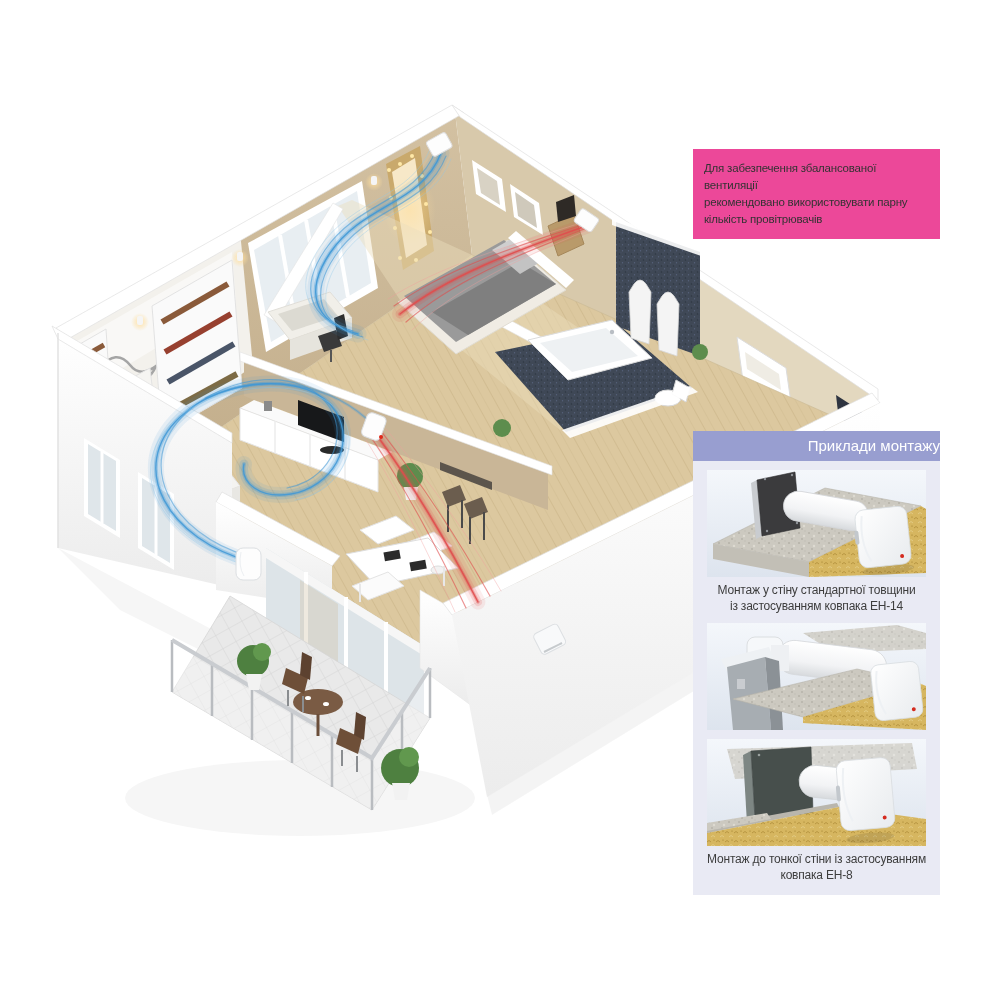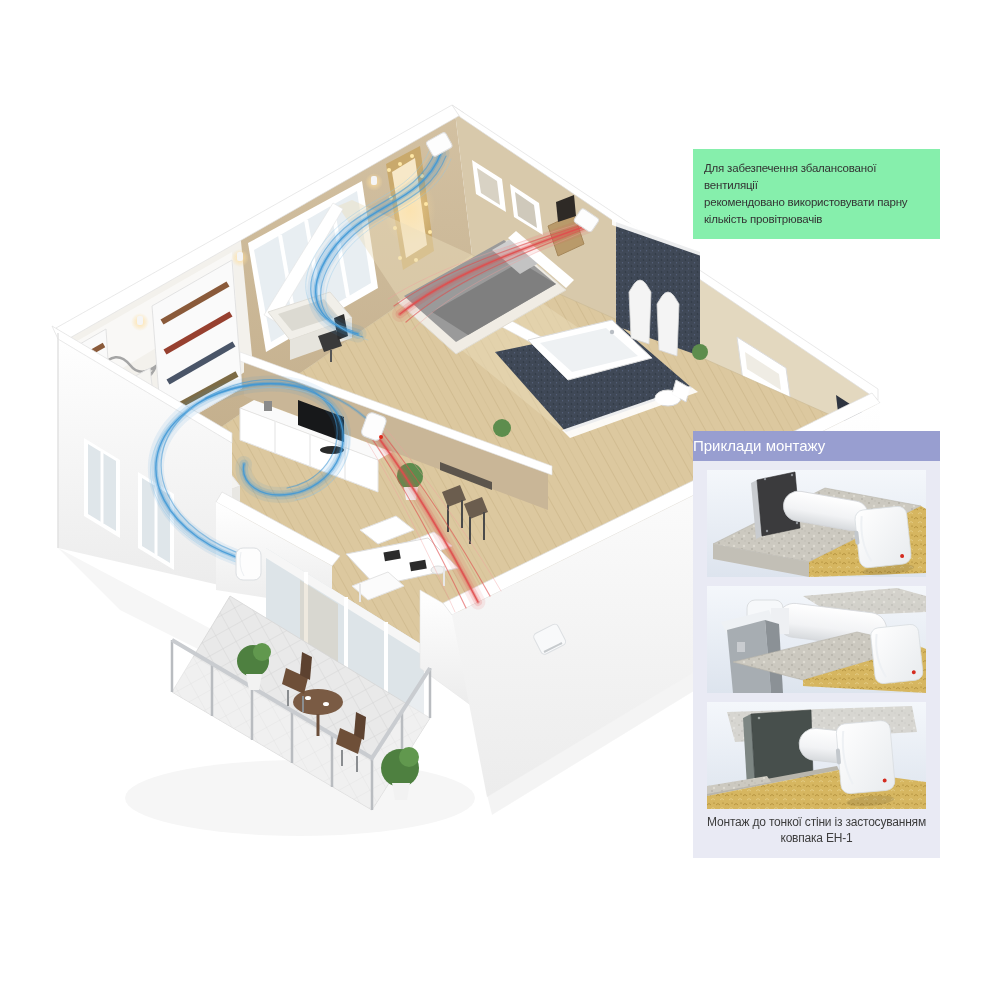--- a/index.html
+++ b/index.html
@@ -1,23 +1,23 @@
 <!DOCTYPE html>
 <html><head>
 <meta charset="utf-8">
 <style>
   html,body{margin:0;padding:0;background:#fff;}
   .stage{position:relative;width:1000px;height:1000px;background:#ffffff;overflow:hidden;
          font-family:"Liberation Sans", sans-serif;}
   .apt-svg{position:absolute;left:0;top:0;}
   .info-box{position:absolute;left:693px;top:149px;width:247px;min-height:76px;box-sizing:border-box;
-            background:#86efac;padding:11px 11px;font-size:11.5px;line-height:17px;color:#333;
+            background:#ec4899;padding:11px 11px;font-size:11.5px;line-height:17px;color:#333;
             letter-spacing:-0.2px;white-space:pre-line;}
   .panel{position:absolute;left:693px;top:431px;width:247px;background:#e9eaf4;padding-bottom:8px;}
-  .panel-header{height:30px;background:#989ed0;color:#ffffff;text-align:left;line-height:30px;
+  .panel-header{height:30px;background:#989ed0;color:#ffffff;text-align:right;line-height:30px;
                 font-size:15px;}
   .photo{width:219px;height:107px;margin:9px auto 5px;overflow:hidden;}
   .caption{font-size:12px;line-height:16px;color:#3d3d3d;text-align:center;white-space:pre-line;
            margin:0 4px 4px;letter-spacing:-0.2px;}
 </style>
 </head>
 <body>
 
 <div class="stage">
 
@@ -477,20 +477,22 @@
       <rect x="76" y="26" width="86" height="30" rx="15" transform="rotate(10 119 41)" fill="url(#tube1)" stroke="#d2d5d8" stroke-width="0.8"></rect>
       <g transform="rotate(-6 176 67)">
         <ellipse cx="178" cy="100" rx="26" ry="5" fill="#000" opacity="0.1"></ellipse>
         <rect x="150" y="38" width="52" height="58" rx="9" fill="url(#unit1)" stroke="#d9dde1" stroke-width="0.8"></rect>
         <path d="M157,44 q-5,26 5,46" stroke="#eef1f4" stroke-width="2" fill="none"></path>
         <rect x="148" y="58" width="4" height="14" rx="2" fill="#c3c8cd"></rect>
         <circle cx="193" cy="88" r="2" fill="#d42b1f"></circle>
       </g>
     </svg>
   </div>
+  <p class="caption">Монтаж у стіну стандартної товщини
+із застосуванням ковпака ЕН-14</p>
 
   <div class="photo">
     <svg width="219" height="107" viewBox="0 0 219 107">
       <defs>
         <linearGradient id="bg2" x1="0" y1="0" x2="0" y2="1">
           <stop offset="0%" stop-color="#f4f7fb"></stop>
               <stop offset="100%" stop-color="#dde4ee"></stop>
         </linearGradient>
         <pattern id="con2" width="10" height="10" patternUnits="userSpaceOnUse">
           <rect width="10" height="10" fill="#ccc9c0"></rect>
@@ -582,16 +584,16 @@
       <g transform="rotate(-5 160 60)">
         <ellipse cx="160" cy="99" rx="24" ry="5" fill="#000" opacity="0.1"></ellipse>
         <rect x="132" y="20" width="54" height="70" rx="9" fill="url(#unit3)" stroke="#d9dde1" stroke-width="0.8"></rect>
         <path d="M139,27 q-5,30 5,54" stroke="#eef1f4" stroke-width="2" fill="none"></path>
         <rect x="130" y="44" width="4" height="16" rx="2" fill="#c3c8cd"></rect>
         <circle cx="176" cy="80" r="2" fill="#d42b1f"></circle>
       </g>
     </svg>
   </div>
   <p class="caption">Монтаж до тонкої стіни із застосуванням
-ковпака ЕН-1</p>
+ковпака ЕН-8</p>
 </div>
 
 </div>
 
 </body></html>

